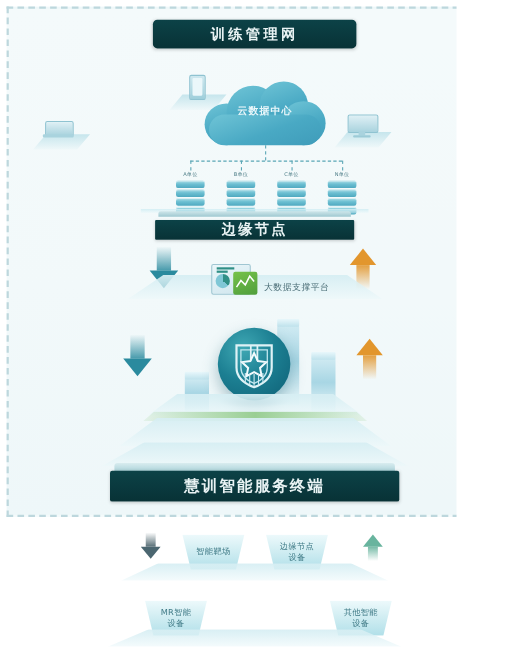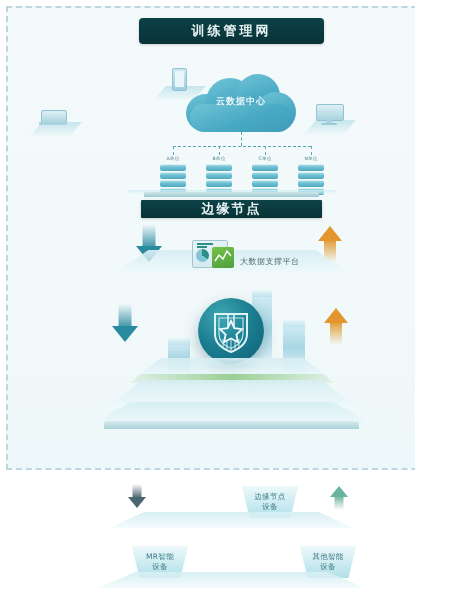--- a/index.html
+++ b/index.html
@@ -326,30 +326,32 @@
       <path d="M14 31 V40 M18 32 V42 M22 32 V43.5 M26 32 V42 M30 31 V40" stroke="#cfeaf2" stroke-width="1" fill="none"></path>
     </svg>
   </div>
 
   <div class="plate" id="center-plate-top"></div>
   <div id="center-plate-mid"></div>
   <div class="plate" id="center-plate-bot"></div>
   <div class="plate" id="base-plate"></div>
 
   <div id="terminal-banner-top"></div>
+  <div class="banner" id="terminal-banner">慧训智能服务终端</div>
 
   <div class="arrow arr-down-gray" style="left:128px;top:484px;width:18px;height:24px;">
     <div class="shaft"></div>
       <div class="head"></div>
   </div>
   <div class="arrow arr-up-green" style="left:330px;top:486px;width:18px;height:24px;">
     <div class="shaft"></div>
       <div class="head"></div>
   </div>
 
+  <div class="cap" style="left:162px;top:486px;">智能靶场</div>
   <div class="cap" style="left:238px;top:486px;white-space:pre-line;">边缘节点
 设备</div>
   <div class="plate" id="bottom-plate-1"></div>
 
   <div class="cap" style="left:128px;top:546px;white-space:pre-line;">MR智能
 设备</div>
   <div class="cap" style="left:296px;top:546px;white-space:pre-line;">其他智能
 设备</div>
   <div class="plate" id="bottom-plate-2"></div>
 

